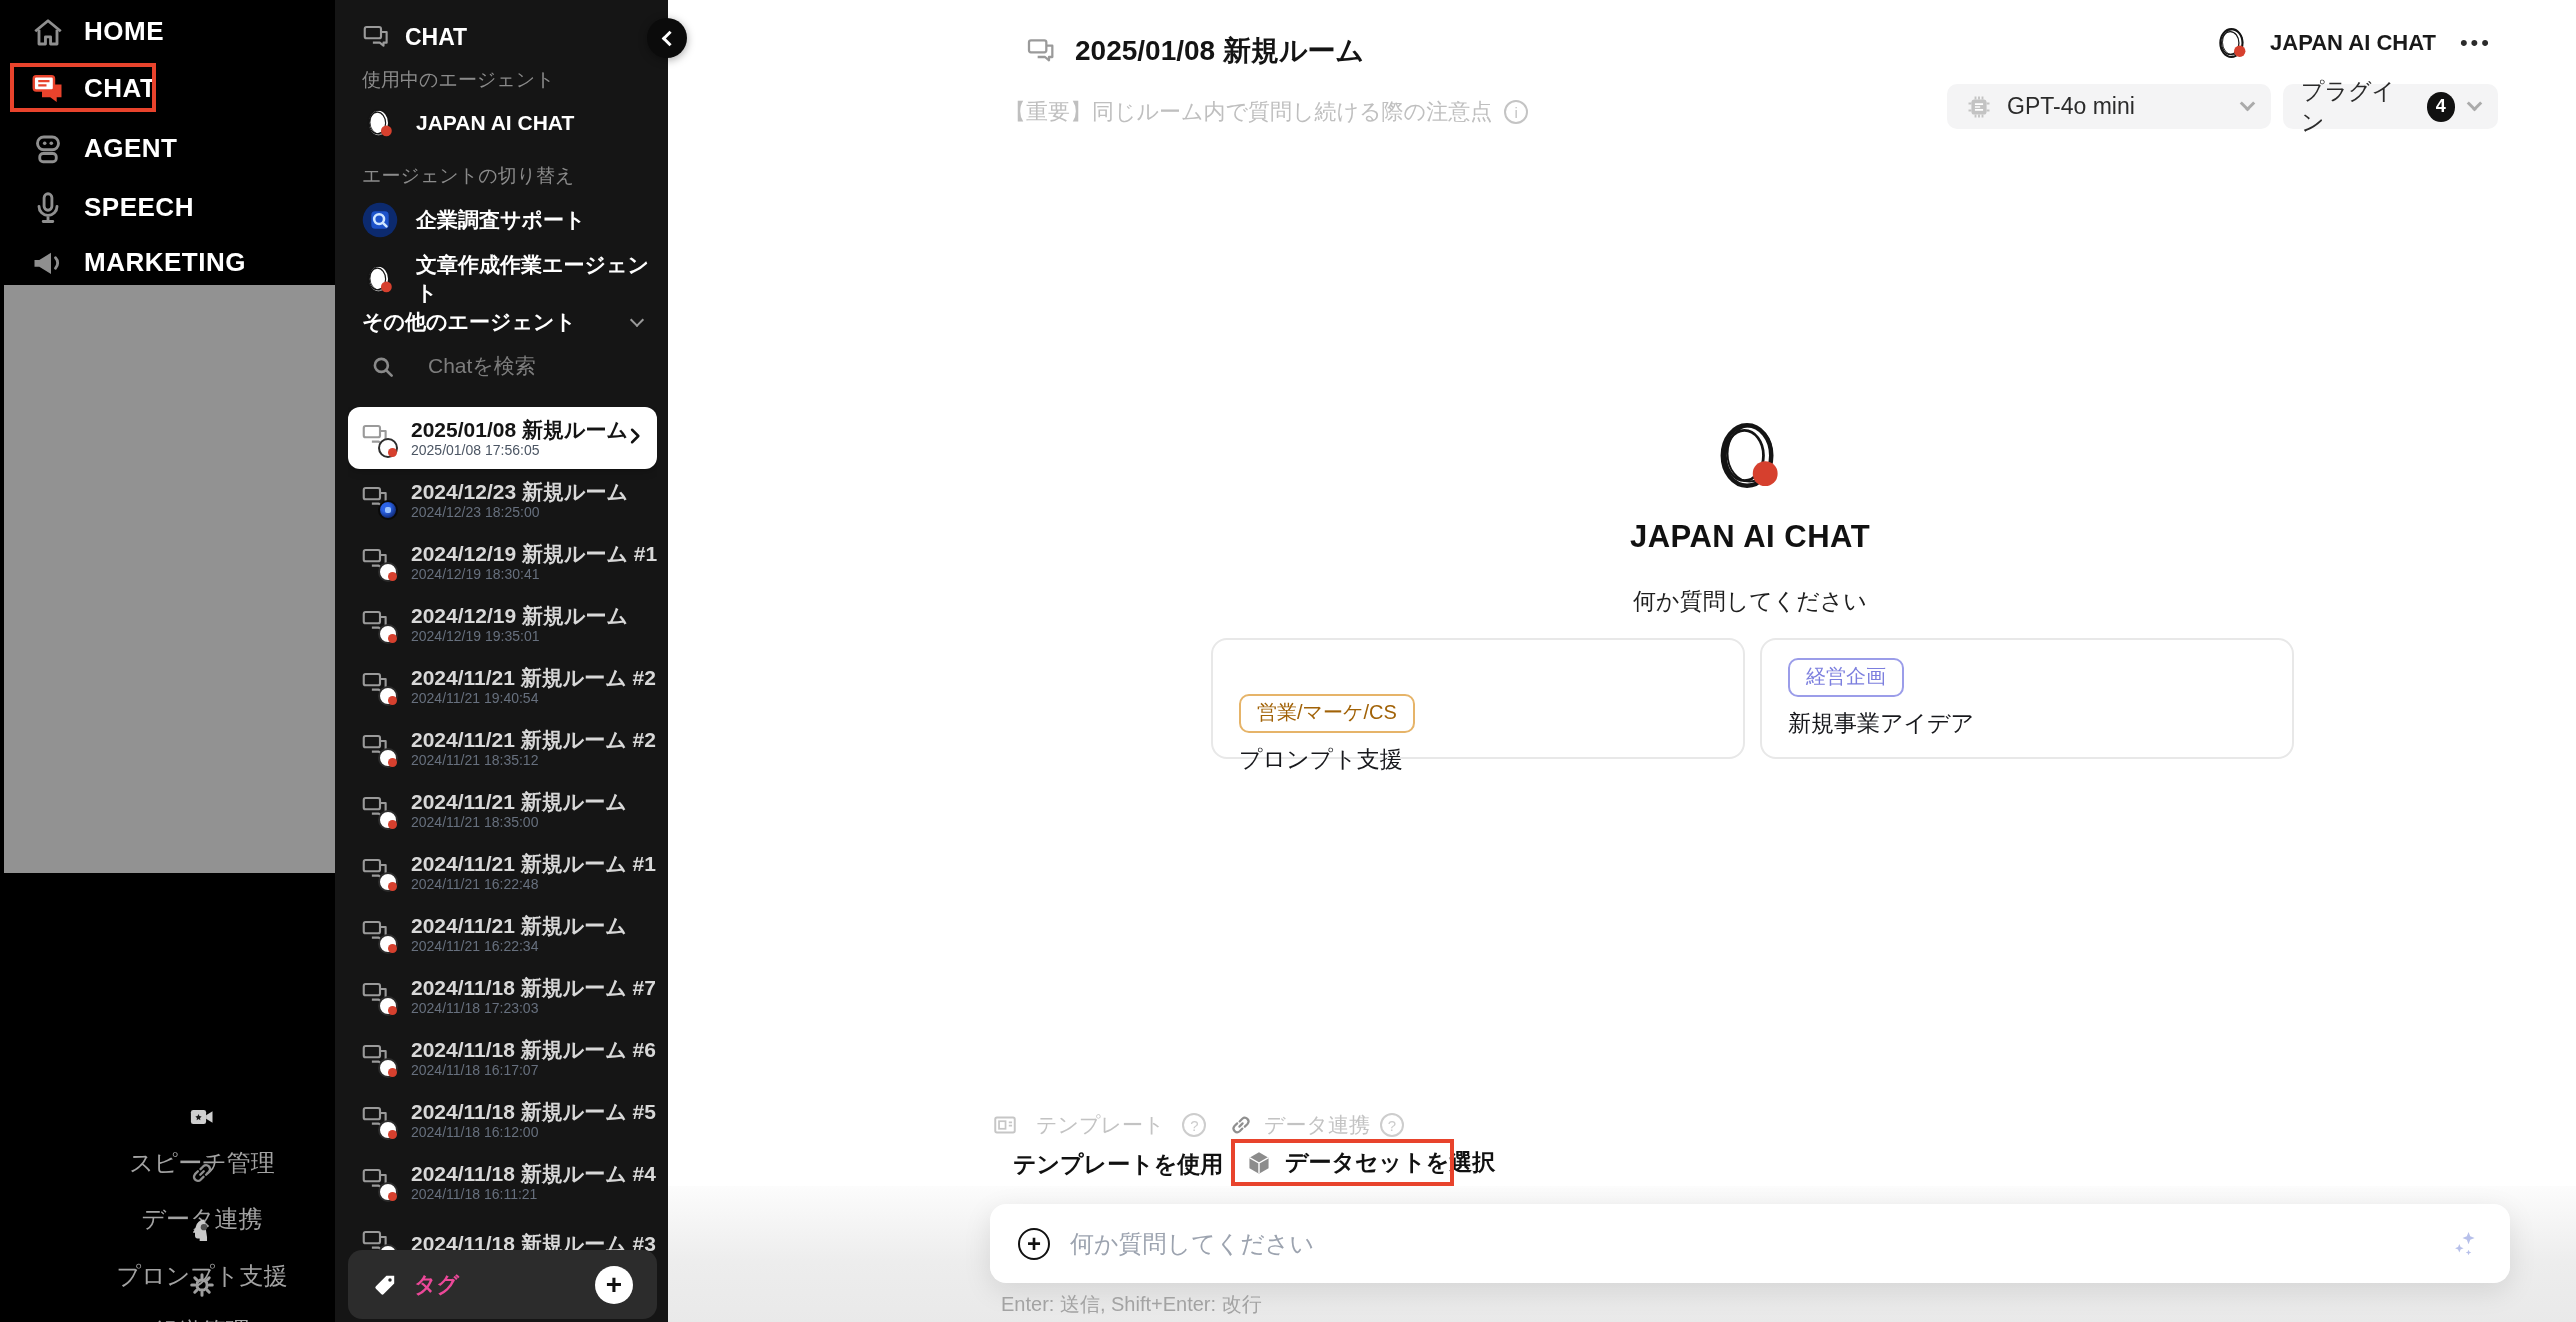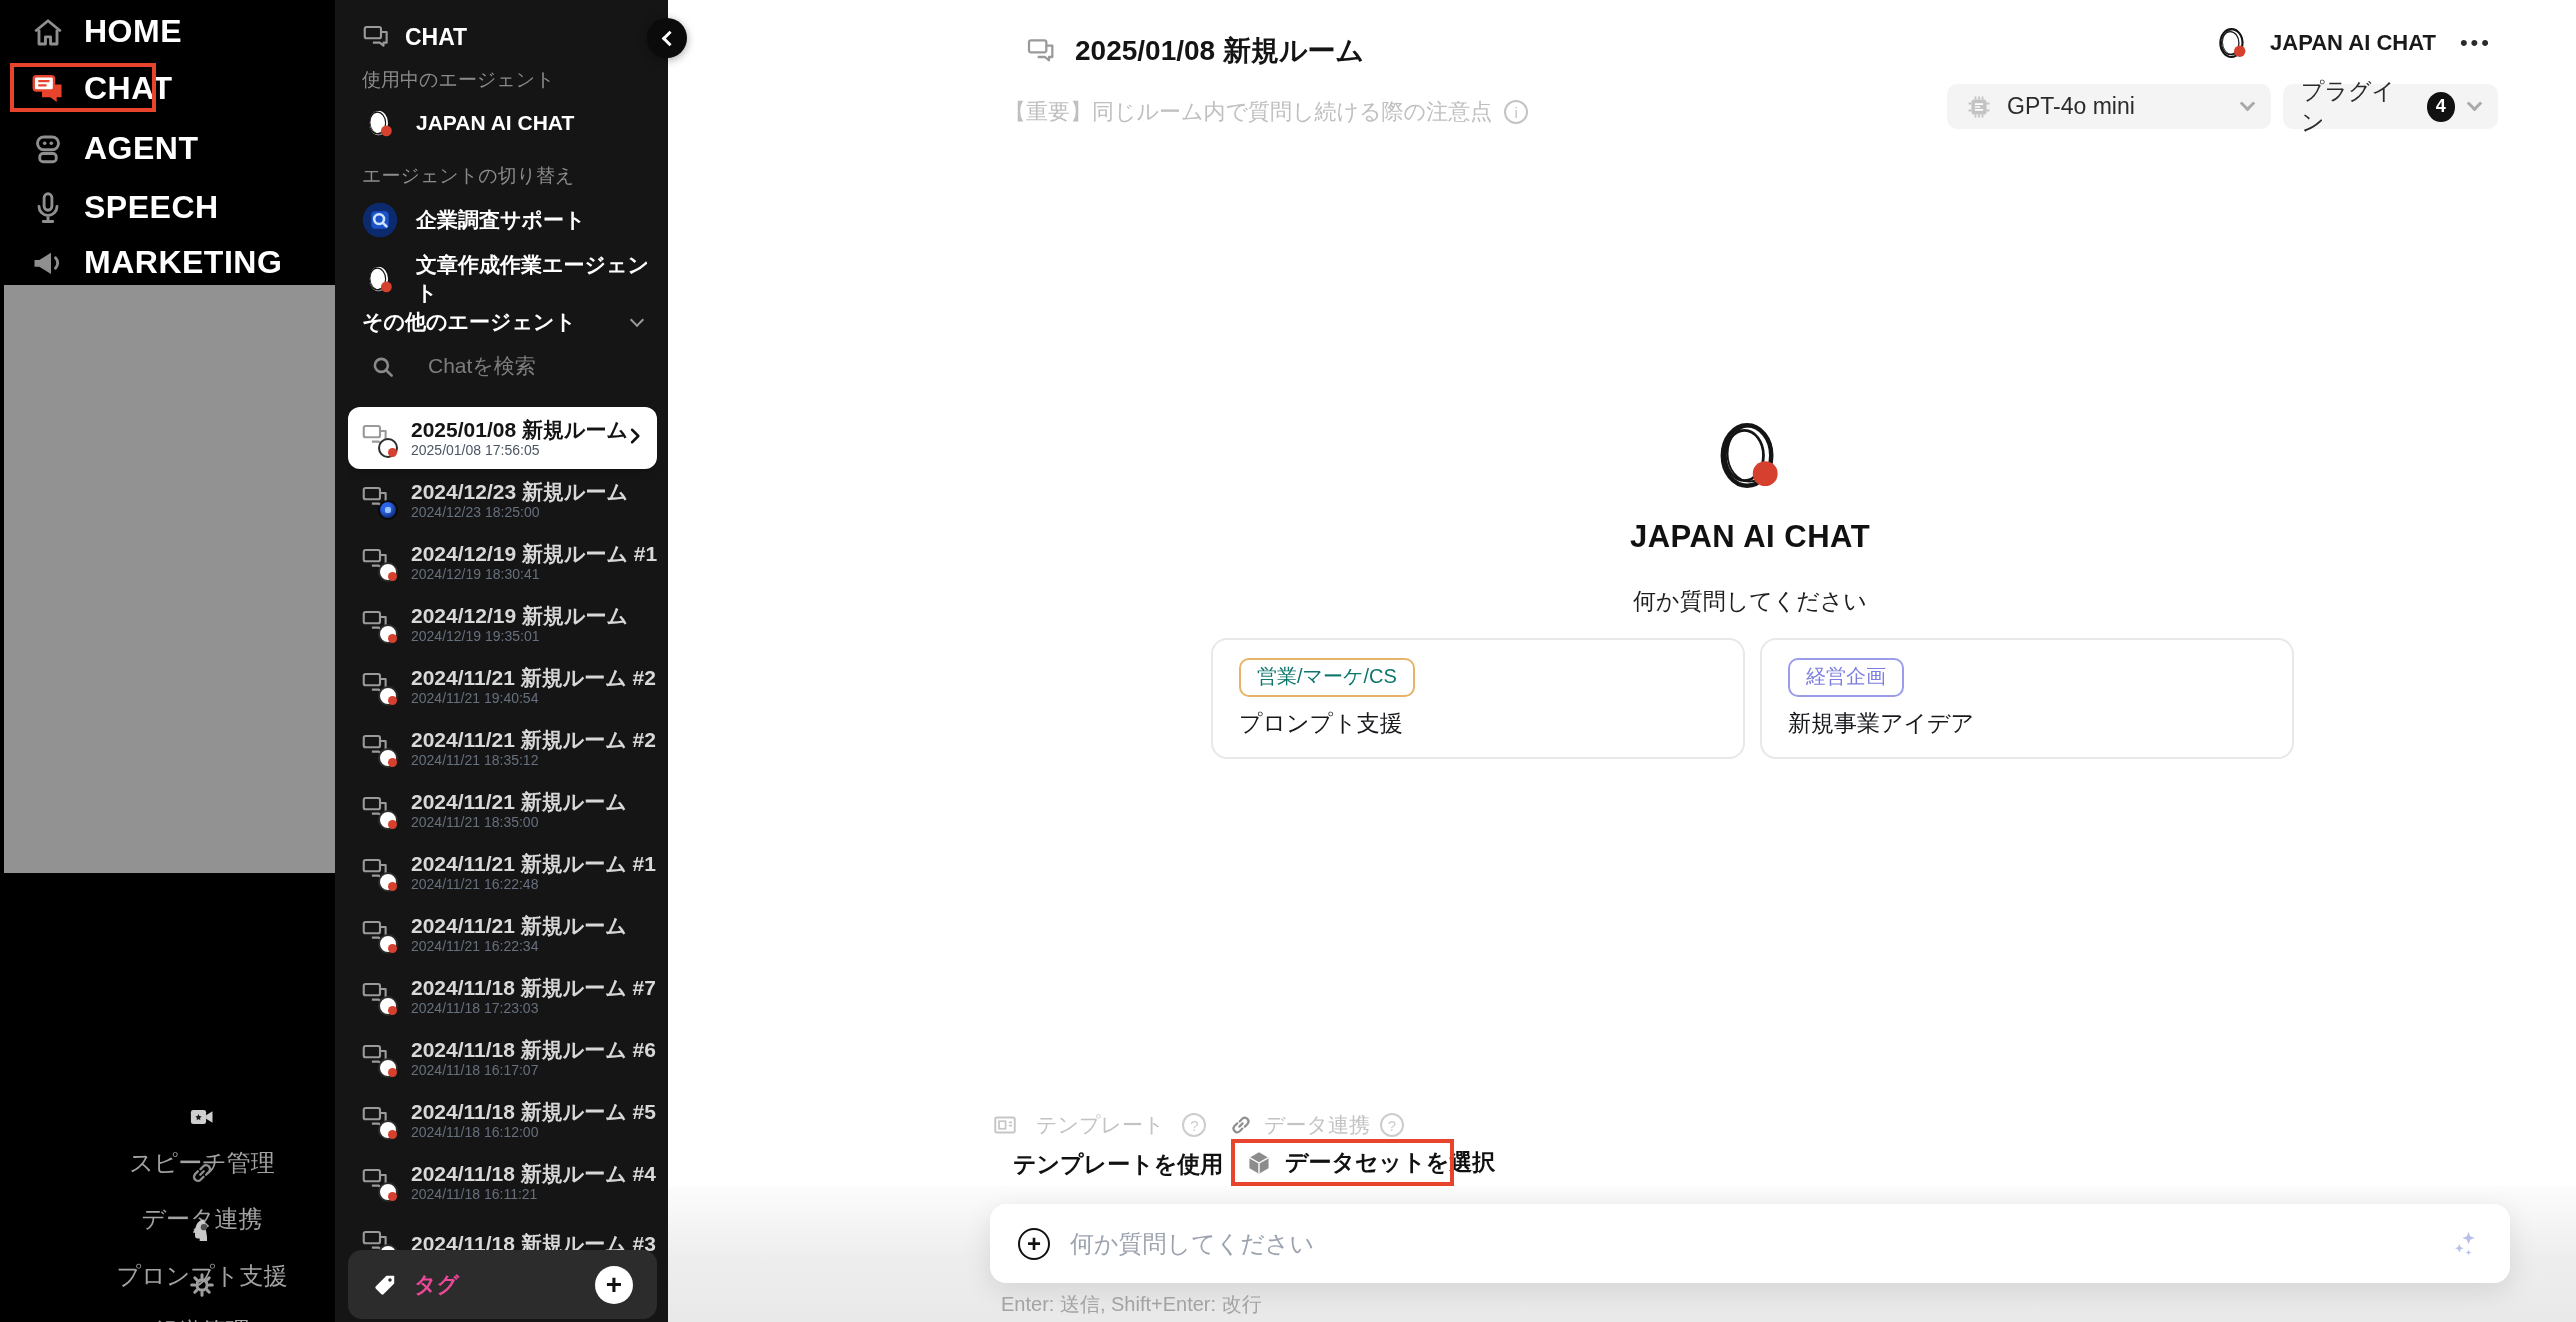--- a/index.html
+++ b/index.html
@@ -3,21 +3,21 @@
 <meta charset="utf-8">
 <style>
   * { margin:0; padding:0; box-sizing:border-box; }
   html,body { width:2576px; height:1323px; overflow:hidden; background:#fff;
     font-family:"Liberation Sans","DejaVu Sans",sans-serif; }
   .screen { position:relative; width:2576px; height:1323px; }
 
   
   .nav-rail { position:absolute; left:0; top:0; width:335px; height:1323px; background:#000; z-index:6; }
   .nav-item { position:absolute; left:0; width:335px; height:55px; display:flex; align-items:center;
-    gap:18px; padding-left:30px; color:#fff; font-size:32px; font-weight:700; letter-spacing:0.5px; cursor:pointer; }
+    gap:18px; padding-left:30px; color:#fff; font-size:26px; font-weight:700; letter-spacing:0.5px; cursor:pointer; }
   .nav-item svg { width:36px; height:36px; flex:none; }
   .nav-bottom-item { position:absolute; left:0; width:370px; height:51px; display:flex; align-items:center;
     gap:16px; padding-left:34px; color:#a3a3a3; font-size:24px; font-weight:400; cursor:pointer;flex-direction:column; }
   .nav-bottom-item svg { width:28px; height:28px; flex:none; }
   .rail-redacted { position:absolute; left:4px; top:285px; width:331px; height:588px; background:#929292; }
   .annotation { position:absolute; border:4px solid #e8432c; pointer-events:none; z-index:9; }
   .ann-chat { left:10px; top:63px; width:146px; height:49px; }
 
   
   .chat-panel { position:absolute; left:335px; top:0; width:333px; height:1323px; background:#151515; z-index:5; }
@@ -103,21 +103,21 @@
   .center-wrap { position:absolute; left:322px; width:1520px; text-align:center; }
   .welcome-logo { top:407px; }
   .welcome-logo svg { width:83px; height:97px; }
   .welcome-title { top:519px; font-size:31px; font-weight:700; color:#111; letter-spacing:0.5px; }
   .templates-heading { top:586px; font-size:23px; color:#1f1f1f; }
 
   .cards { position:absolute; left:543px; top:638px; display:flex; gap:15px; }
   .card { width:534px; height:121px; background:#fff; border:2px solid #e8e8e8; border-radius:16px;
     padding:18px 26px; text-align:left; cursor:pointer; }
   .card-tag { display:inline-block; padding:3px 16px 5px; border-radius:10px; font-size:20px; border:2px solid; }
-  .tag-orange { color:#0f766e; border-color:#e6b469; }
+  .tag-orange { color:#a16207; border-color:#e6b469;margin-top:36px; }
   .tag-purple { color:#7b7ede; border-color:#9b9de9; }
   .card-title { margin-top:11px; font-size:23px; font-weight:500; color:#17181c; }
 
   .f-label { position:absolute; top:1111px; display:flex; align-items:center; gap:10px; color:#c3c3c3; font-size:21px; }
   .f-label svg { width:26px; height:26px; }
   .f-template { left:324px;gap:18px; }
   .f-datalink { left:560px; }
   .help-glyph { width:24px; height:24px; border-color:#cdcdcd; color:#cdcdcd; }
   .use-template-btn { position:absolute; left:345px; top:1149px; font-size:23px; font-weight:700; color:#111;
     background:none; border:none; cursor:pointer; font-family:inherit; }

